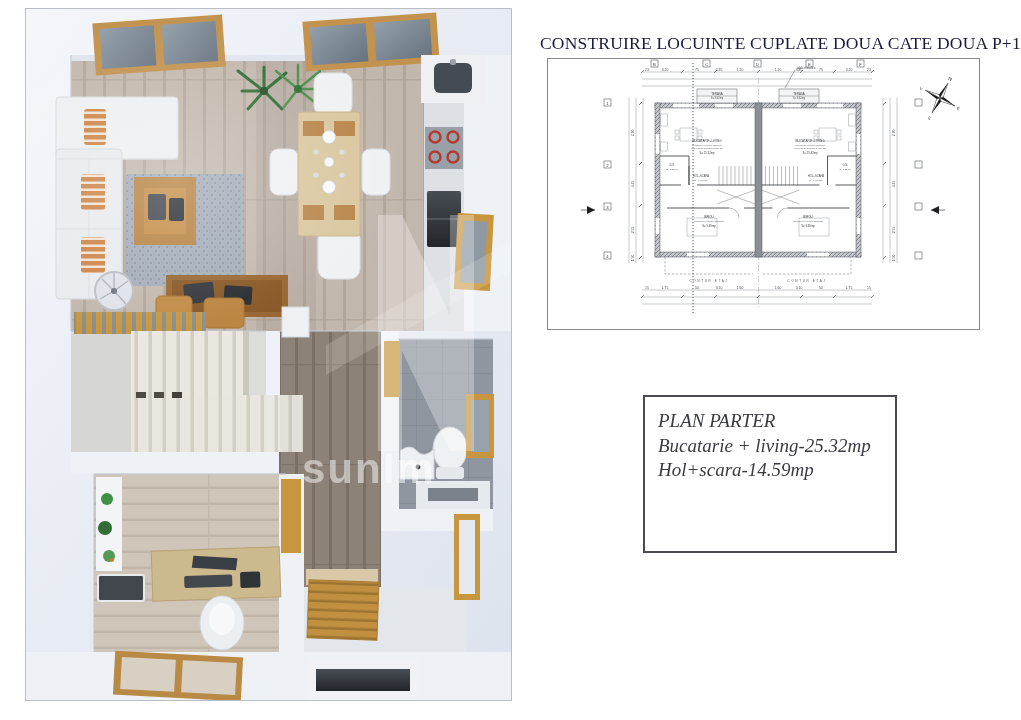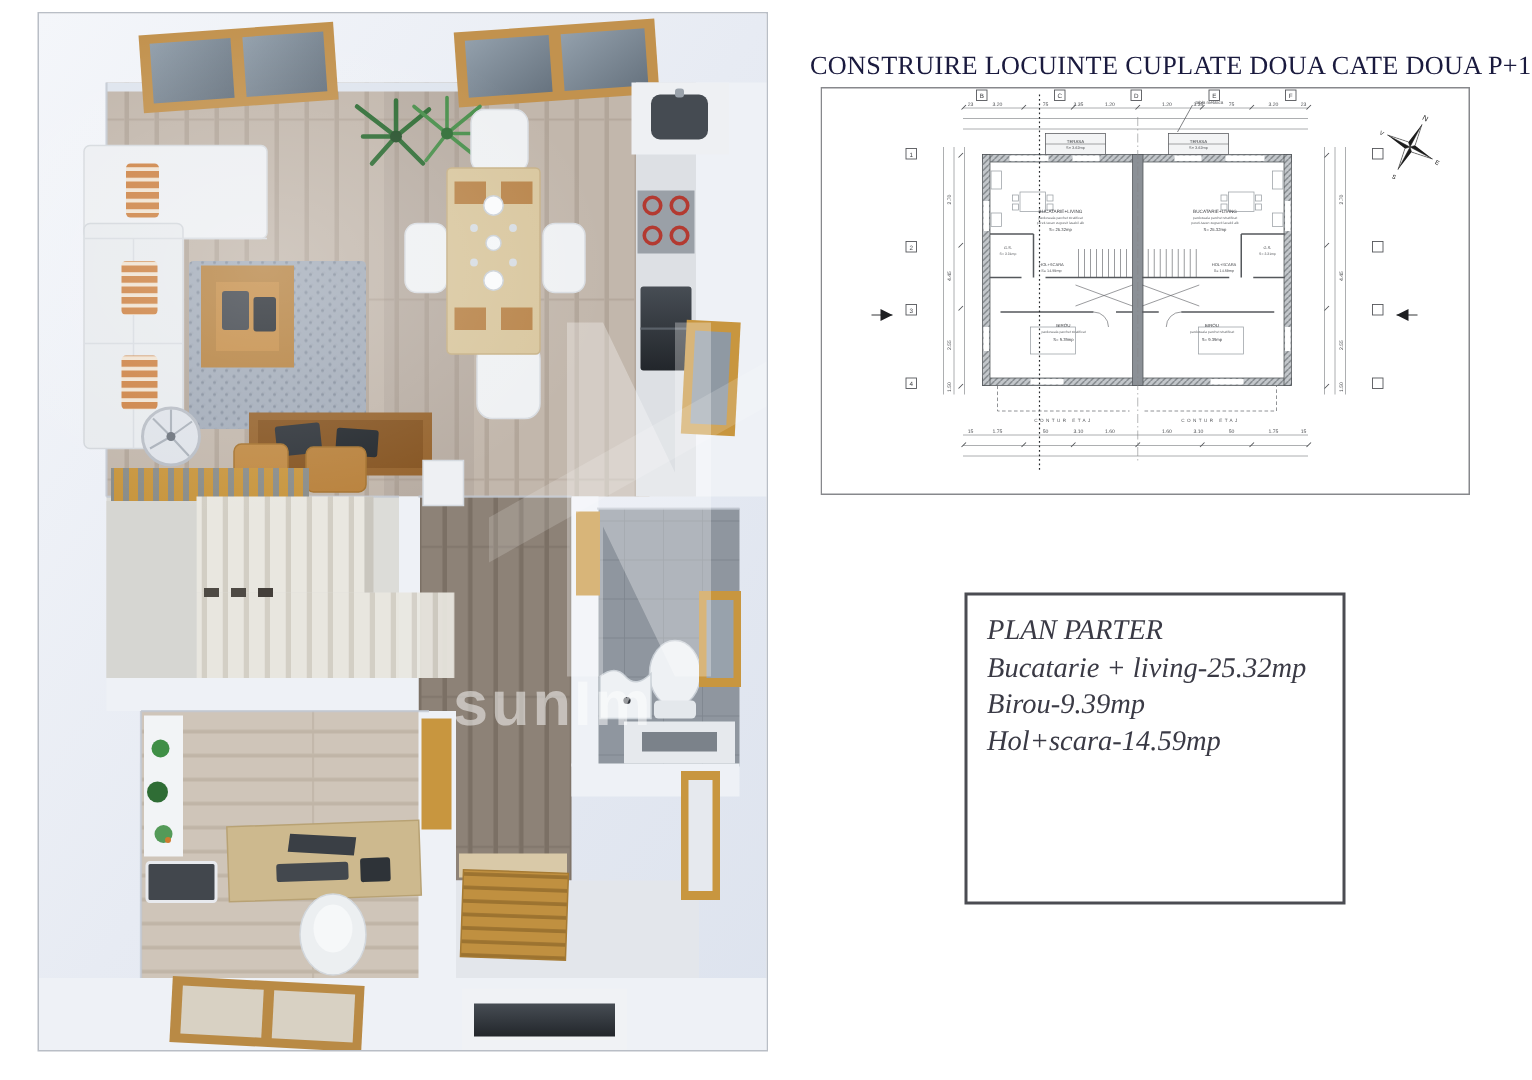--- a/index.html
+++ b/index.html
@@ -2,21 +2,21 @@
 <html><head>
 <meta charset="utf-8">
 <style>
   html,body{margin:0;padding:0;background:#ffffff;}
   .canvas{position:relative;width:1021px;height:720px;background:#ffffff;overflow:hidden;
           font-family:"Liberation Sans",sans-serif;}
   .render3d{position:absolute;left:25px;top:8px;width:485px;height:691px;border:1px solid #b9bec6;box-sizing:content-box;}
   .bp-title{position:absolute;left:540px;top:33px;width:460px;font-family:"Liberation Serif",serif;
             font-size:17.5px;letter-spacing:.2px;color:#1a1a3e;white-space:nowrap;}
   .bp-panel{position:absolute;left:547px;top:58px;width:433px;height:274px;background:#fefefe;}
-  .info-box{position:absolute;left:643px;top:395px;width:254px;height:208px;border:2px solid #4b4c52;
+  .info-box{position:absolute;left:643px;top:395px;width:254px;height:158px;border:2px solid #4b4c52;
             box-sizing:border-box;background:#fff;padding:12px 6px 0 13px;}
   .info-box div{font-family:"Liberation Serif",serif;font-style:italic;font-size:19px;
                 line-height:24.5px;color:#3a3a45;white-space:nowrap;}
   svg text{font-family:"Liberation Sans",sans-serif;}
 </style>
 </head>
 <body>
 
 <div class="canvas">
 
@@ -490,17 +490,16 @@
       <text x="162" y="169" font-size="2.8">S= 9.39mp</text>
       <text x="261" y="160" font-size="3">BIROU</text>
       <text x="261" y="164" font-size="2.3" fill="#64676b">pardoseala parchet stratificat</text>
       <text x="261" y="169" font-size="2.8">S= 9.39mp</text>
     </g>
   </svg>
 
   <div class="info-box">
     <div>PLAN PARTER</div>
     <div>Bucatarie + living-25.32mp</div>
-    <div>Birou-9.39mp</div>
     <div>Hol+scara-14.59mp</div>
   </div>
 
 </div>
 
 </body></html>

